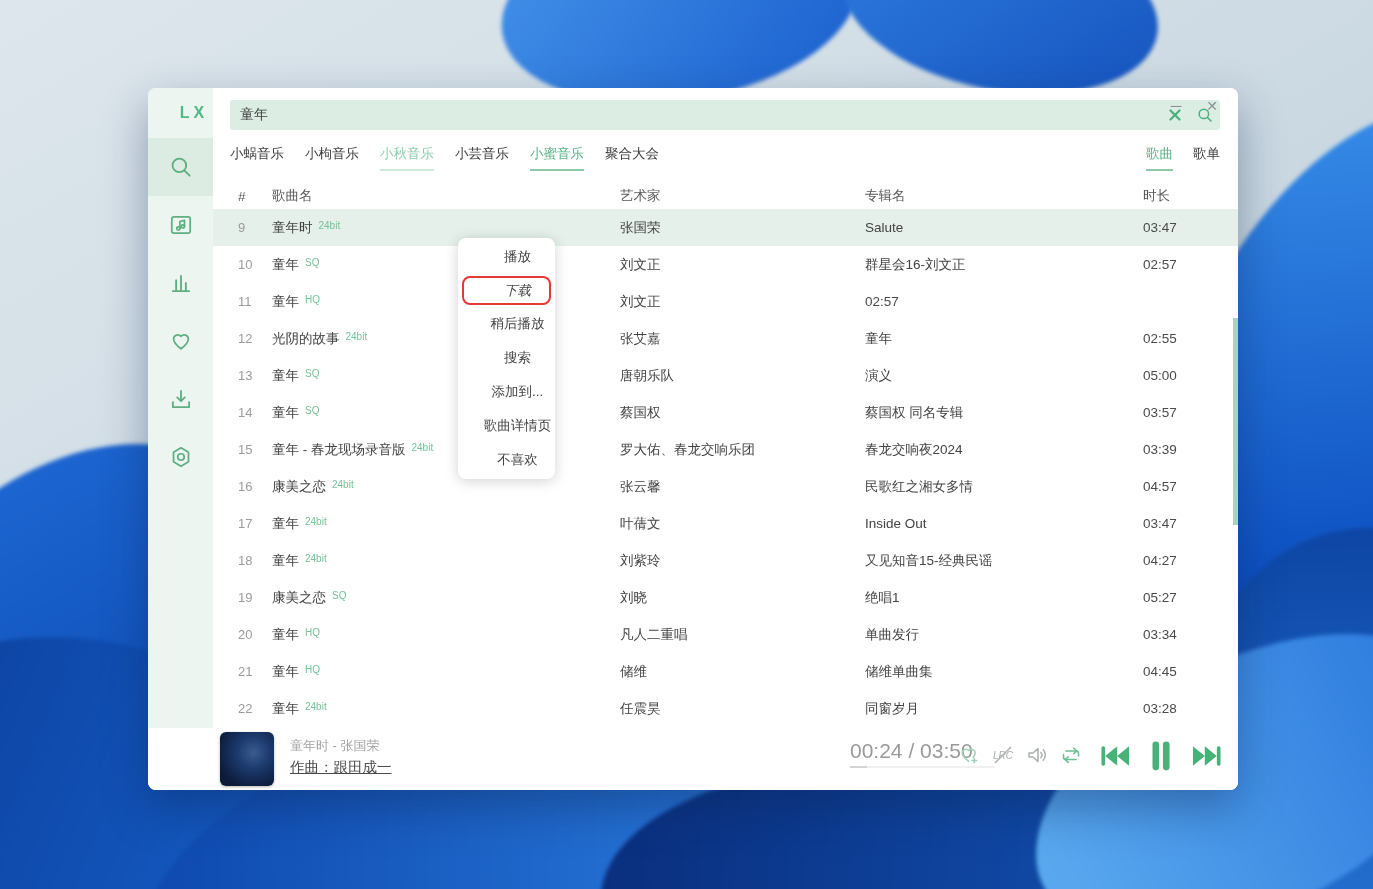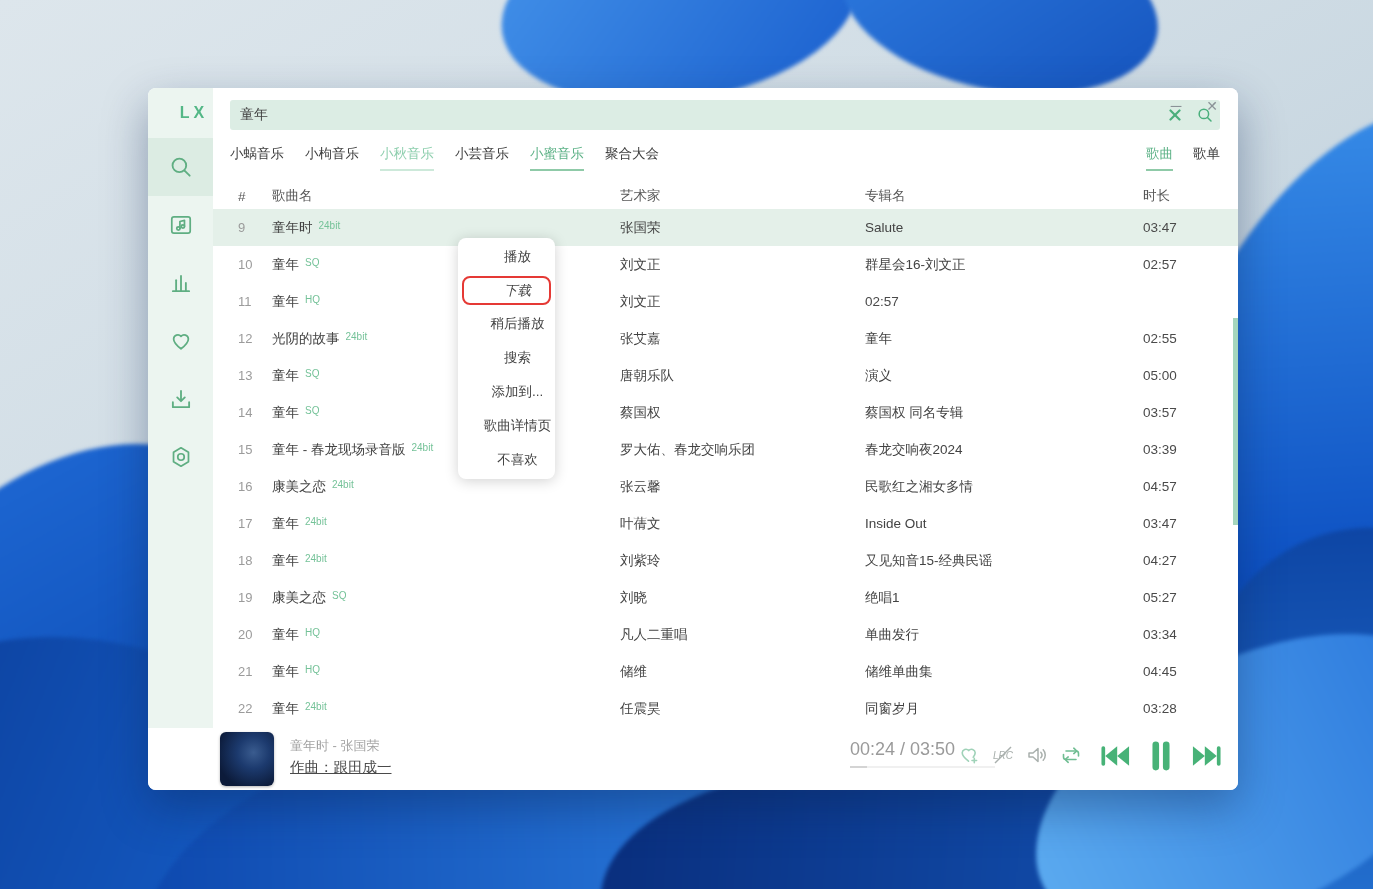--- a/index.html
+++ b/index.html
@@ -79,21 +79,21 @@
   .menu-item{height:34px;line-height:34px;text-align:center;font-size:13.5px;color:#444;padding-left:22px;}
   .menu-item.hl{height:25px;line-height:25px;margin:2px 4px;border:2px solid #e53935;border-radius:8px;font-style:italic;}
 
   
   .player{position:absolute;left:0;right:0;bottom:0;height:62px;background:#fff;z-index:20;}
   .cover{position:absolute;left:72px;top:4px;width:54px;height:54px;border-radius:6px;
          background:radial-gradient(circle at 62% 38%,#3a5c8f 0%,#1c3a6e 34%,#0c1b3a 78%);
          box-shadow:0 1px 3px rgba(0,0,0,.3);}
   .pt-title{position:absolute;left:142px;top:9px;font-size:13px;color:#a3a3a3;white-space:nowrap;}
   .pt-sub{position:absolute;left:142px;top:30px;font-size:14.5px;color:#4a4a4a;white-space:nowrap;text-decoration:underline;}
-  .pt-time{position:absolute;left:702px;top:11px;width:150px;font-size:18px;color:#9a9a9a;white-space:nowrap;}
+  .pt-time{position:absolute;left:702px;top:11px;width:150px;font-size:21px;color:#9a9a9a;white-space:nowrap;}
   .progress{position:absolute;left:702px;top:38px;width:145px;height:2px;background:#f0f0f0;}
   .progress .fill{height:2px;width:17px;background:#d4d4d4;}
   .pic{position:absolute;top:16px;width:26px;height:26px;display:flex;align-items:center;justify-content:center;}
   .ctl{position:absolute;top:13px;display:flex;align-items:center;justify-content:center;}
 </style>
 </head>
 <body>
 
 <div>
   <div class="petal p1"></div>

